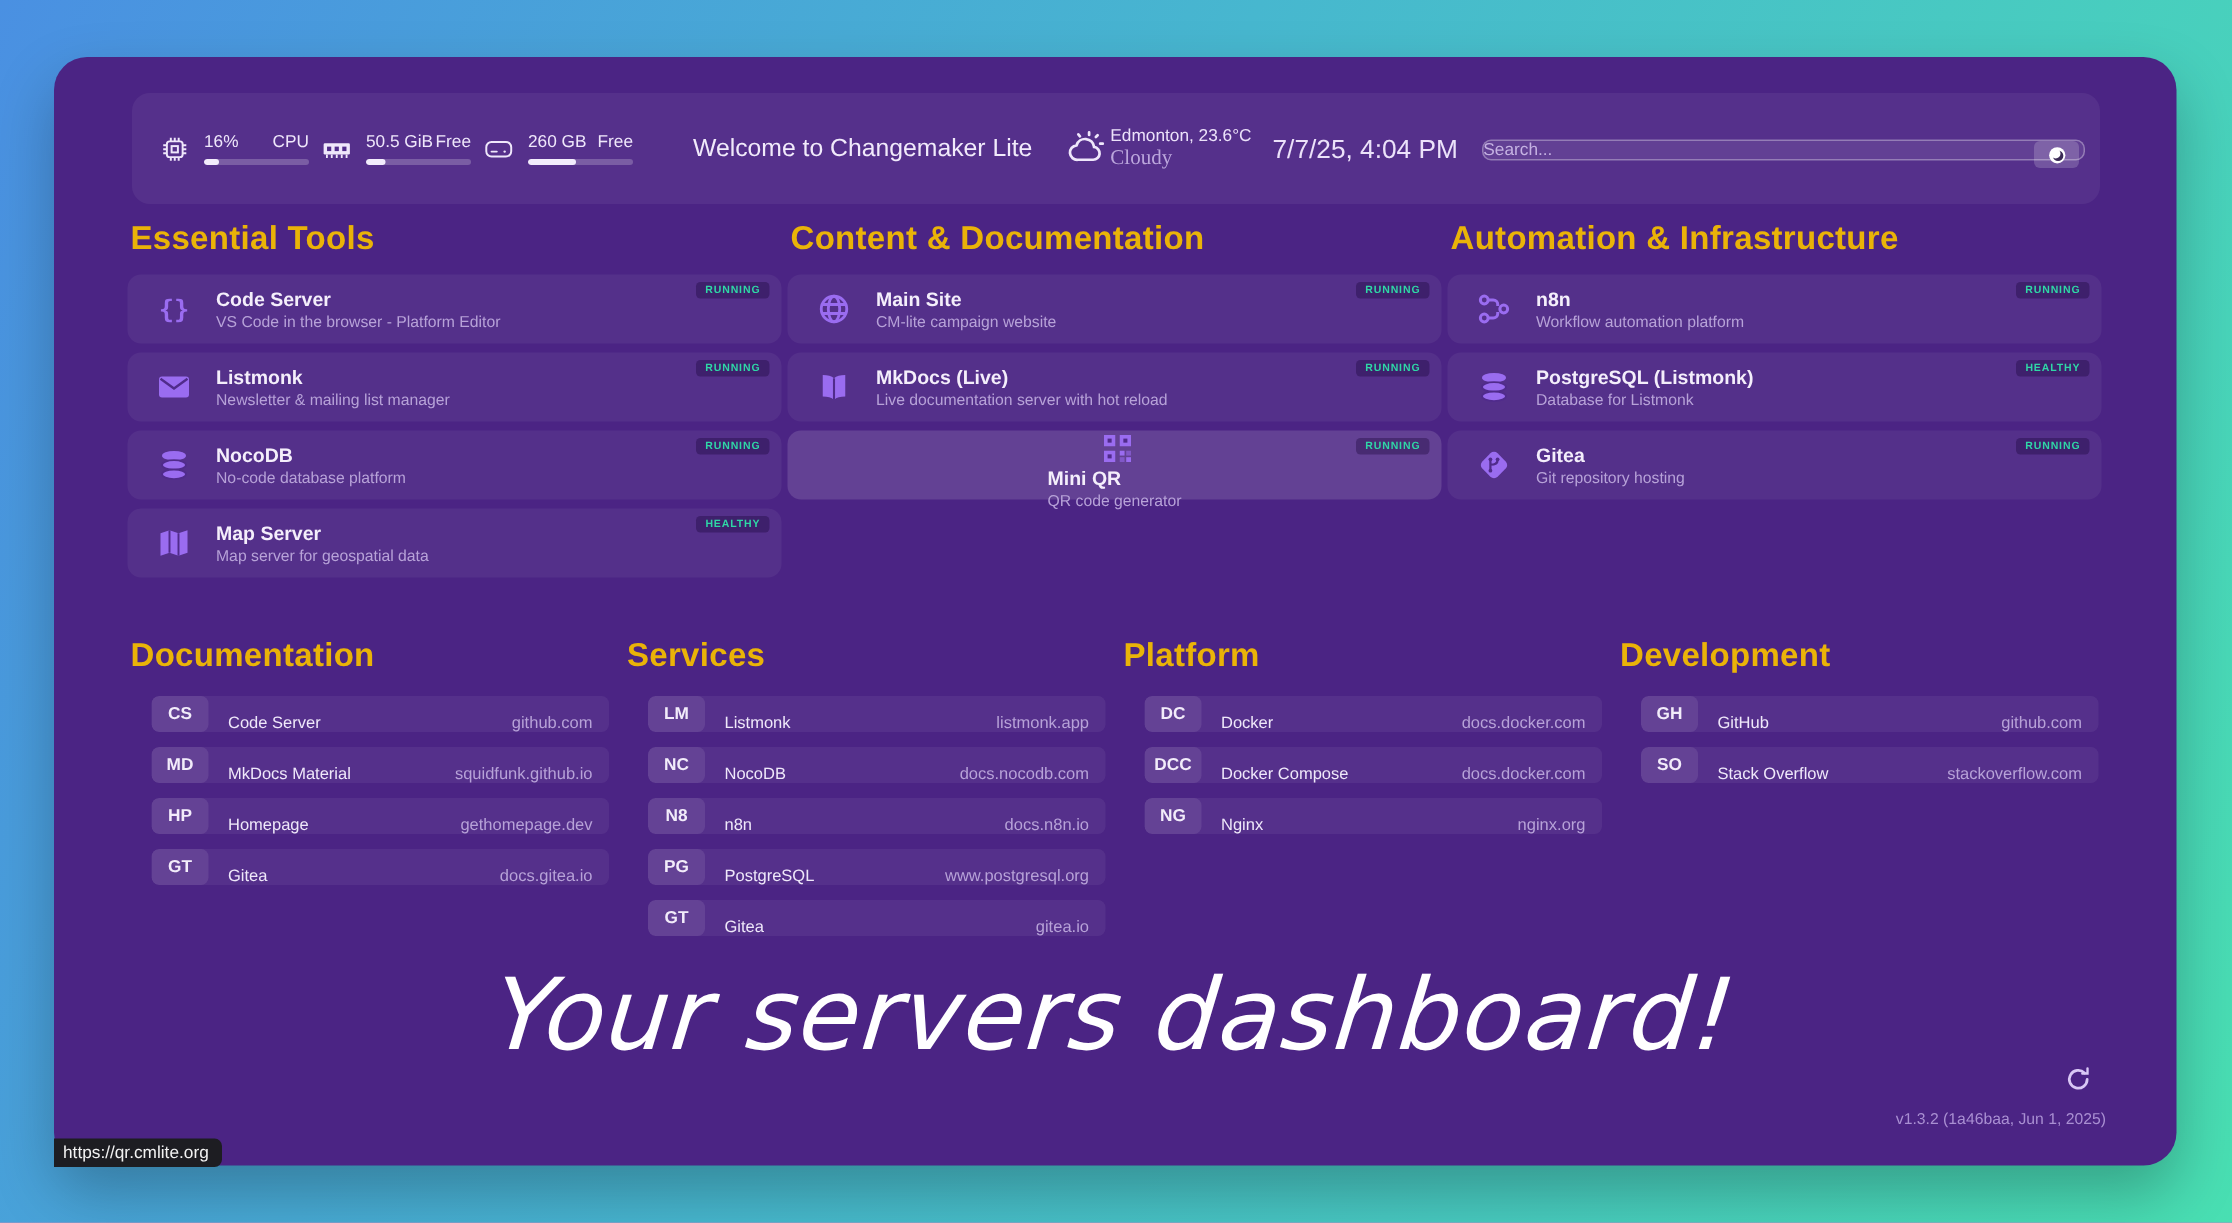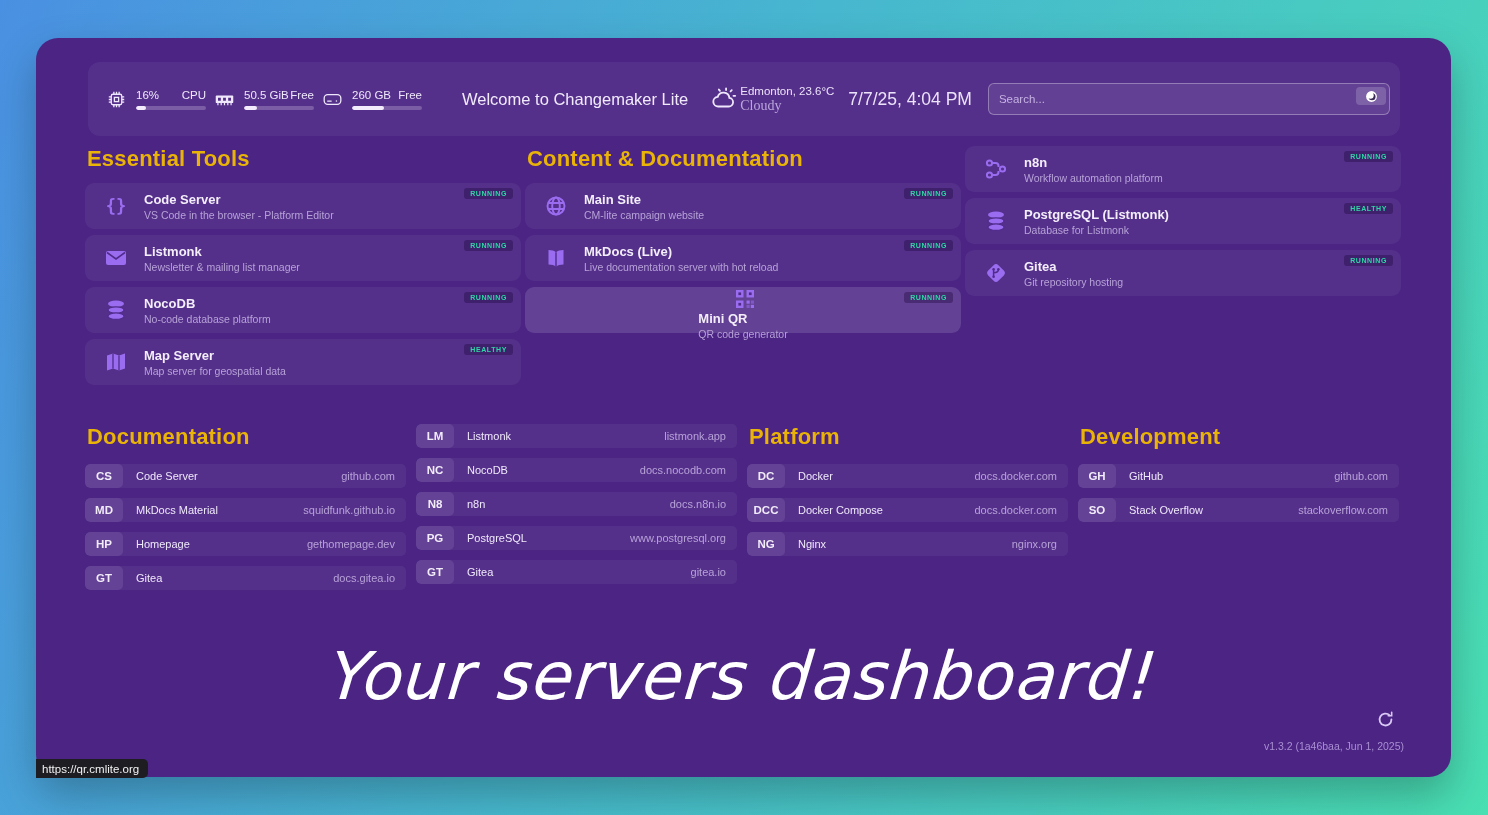--- a/index.html
+++ b/index.html
@@ -25,23 +25,23 @@
   .bar{height:4px;border-radius:2px;background:rgba(255,255,255,.22);margin-top:5px;overflow:hidden;}
   .fill{height:100%;border-radius:2px;background:#f2ecfc;}
   .greeting{margin-left:40px;font-size:16.5px;color:#f1eafb;white-space:nowrap;}
   .weather{display:flex;align-items:center;gap:0;margin-left:22px;}
   .weather svg{width:30px;height:26px;}
   .weather .w1{font-size:11.5px;color:#ece2fa;}
   .weather .w2{font-size:14px;color:#bba6dc;margin-top:1px;font-family:Liberation Serif, serif;}
   .clock{margin-left:14px;font-size:17.5px;color:#ece2fa;white-space:nowrap;}
   .searchwrap{flex:1;margin-left:16px;position:relative;}
   .searchwrap input{
-    width:100%;height:32px;box-sizing:border-box;border-radius:6px;
+    width:100%;height:14px;box-sizing:border-box;border-radius:6px;
     border:1px solid rgba(255,255,255,.32);background:rgba(255,255,255,.08);
-    color:#fff;font-size:11.5px;padding:0 44px 0 10px;outline:none;
+    color:#fff;font-size:11.5px;padding:0 44px 0 0;outline:none;
     font-family:"Liberation Sans","DejaVu Sans",sans-serif;
   }
   .searchwrap input::placeholder{color:#c5b2e2;}
   .search-btn{
     position:absolute;right:4px;top:4px;width:30px;height:18px;border-radius:4px;
     background:rgba(255,255,255,.18);display:flex;align-items:center;justify-content:center;
     border:none;cursor:pointer;padding:0;
   }
   .search-btn svg{width:13px;height:13px;}
   
@@ -65,22 +65,22 @@
     position:absolute;top:5px;right:8px;font-size:7px;font-weight:700;letter-spacing:.6px;
     color:#2fd7a6;background:rgba(22,2,52,.35);padding:2px 6px;border-radius:3px;
   }
   
   .bookmarks-row{
     position:absolute;left:49px;top:386px;
     display:grid;grid-template-columns:repeat(4,321px);gap:10px;align-items:start;
   }
   .bgroup h2{margin-bottom:14px;}
   .bm{
-    display:flex;align-items:center;height:24px;border-radius:5px;
-    background:rgba(255,255,255,.06);margin-bottom:10px;cursor:pointer;overflow:hidden;
+    display:flex;align-items:flex-end;height:24px;border-radius:5px;
+    background:rgba(255,255,255,.06);margin-bottom:10px;cursor:pointer;overflow:hidden;margin-left:16px;
   }
   .bm .abbr{
     min-width:34px;padding:0 2px;height:100%;display:flex;align-items:center;justify-content:center;
     background:rgba(255,255,255,.09);border-radius:5px;
     font-size:11.5px;font-weight:600;color:#f2ecfa;
   }
   .bm .bname{margin-left:13px;font-size:11px;color:#efe8fa;}
   .bm .burl{margin-left:auto;margin-right:11px;font-size:11px;color:#b7a2d8;white-space:nowrap;}
   
   .tagline{
@@ -290,20 +290,21 @@
             </svg>
           </span>
           <span>
             <div class="ctitle">Mini QR</div>
             <div class="cdesc">QR code generator</div>
           </span>
           <span class="badge">RUNNING</span>
         </div>
       </div>
       <div class="group">
+        <h2>Automation &amp; Infrastructure</h2>
         <div class="card">
           <span class="cicon">
             <svg viewBox="0 0 24 24" fill="none" stroke="#9a6cf0" stroke-width="2">
               <circle cx="5.5" cy="6" r="2.6"></circle>
               <circle cx="5.5" cy="18" r="2.6"></circle>
               <circle cx="18.5" cy="12" r="2.6"></circle>
               <path d="M8 6h3.5a3 3 0 0 1 3 3v1M8 18h3.5a3 3 0 0 0 3-3v-1"></path>
             </svg>
           </span>
           <span>
@@ -363,20 +364,21 @@
           <span class="bname">Homepage</span>
           <span class="burl">gethomepage.dev</span>
         </div>
         <div class="bm">
           <span class="abbr">GT</span>
           <span class="bname">Gitea</span>
           <span class="burl">docs.gitea.io</span>
         </div>
       </div>
       <div class="bgroup">
+        <h2>Services</h2>
         <div class="bm">
           <span class="abbr">LM</span>
           <span class="bname">Listmonk</span>
           <span class="burl">listmonk.app</span>
         </div>
         <div class="bm">
           <span class="abbr">NC</span>
           <span class="bname">NocoDB</span>
           <span class="burl">docs.nocodb.com</span>
         </div>

